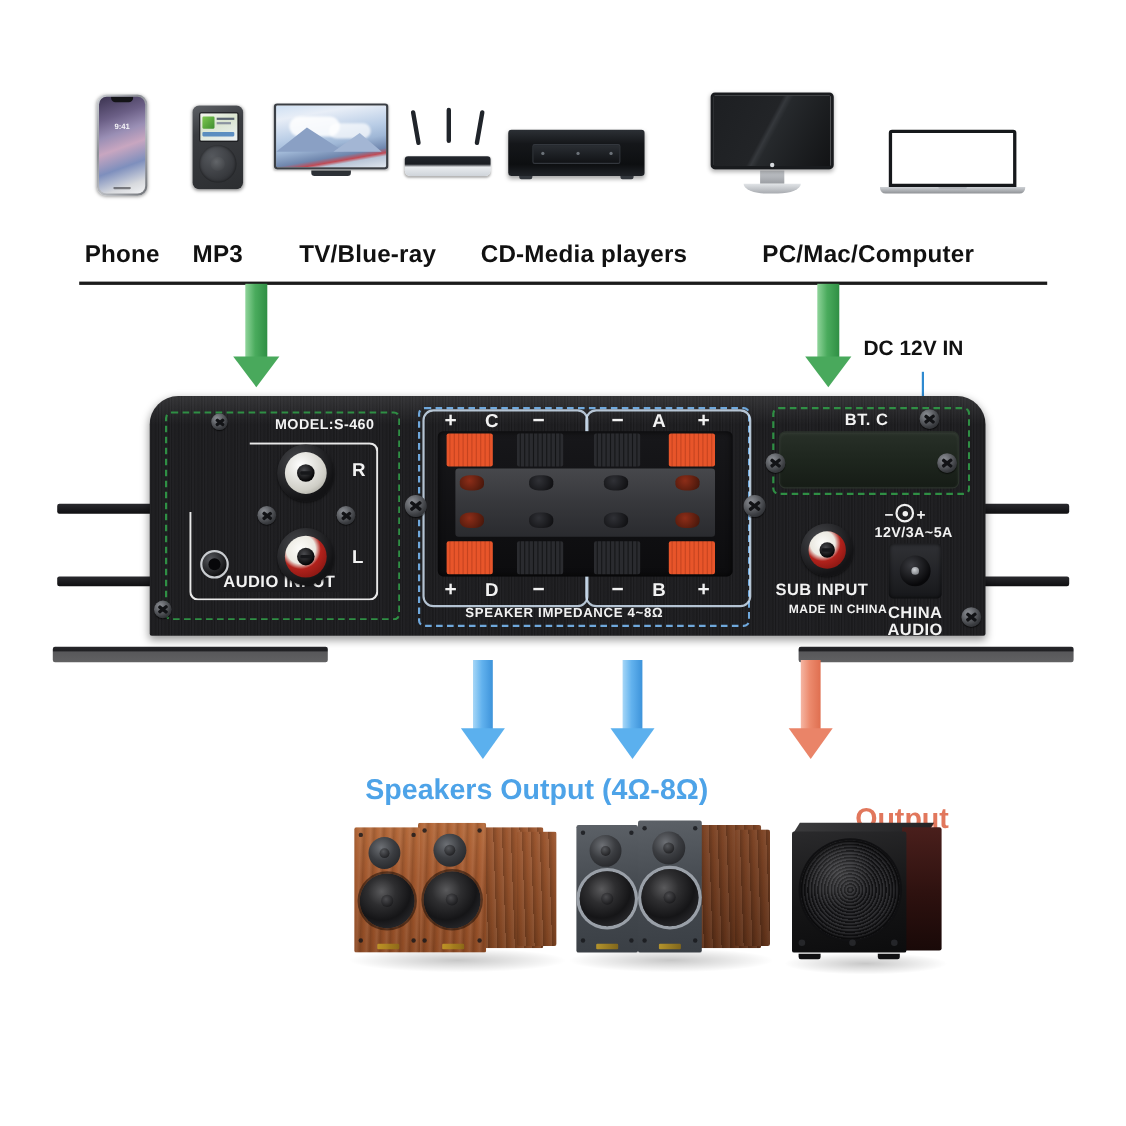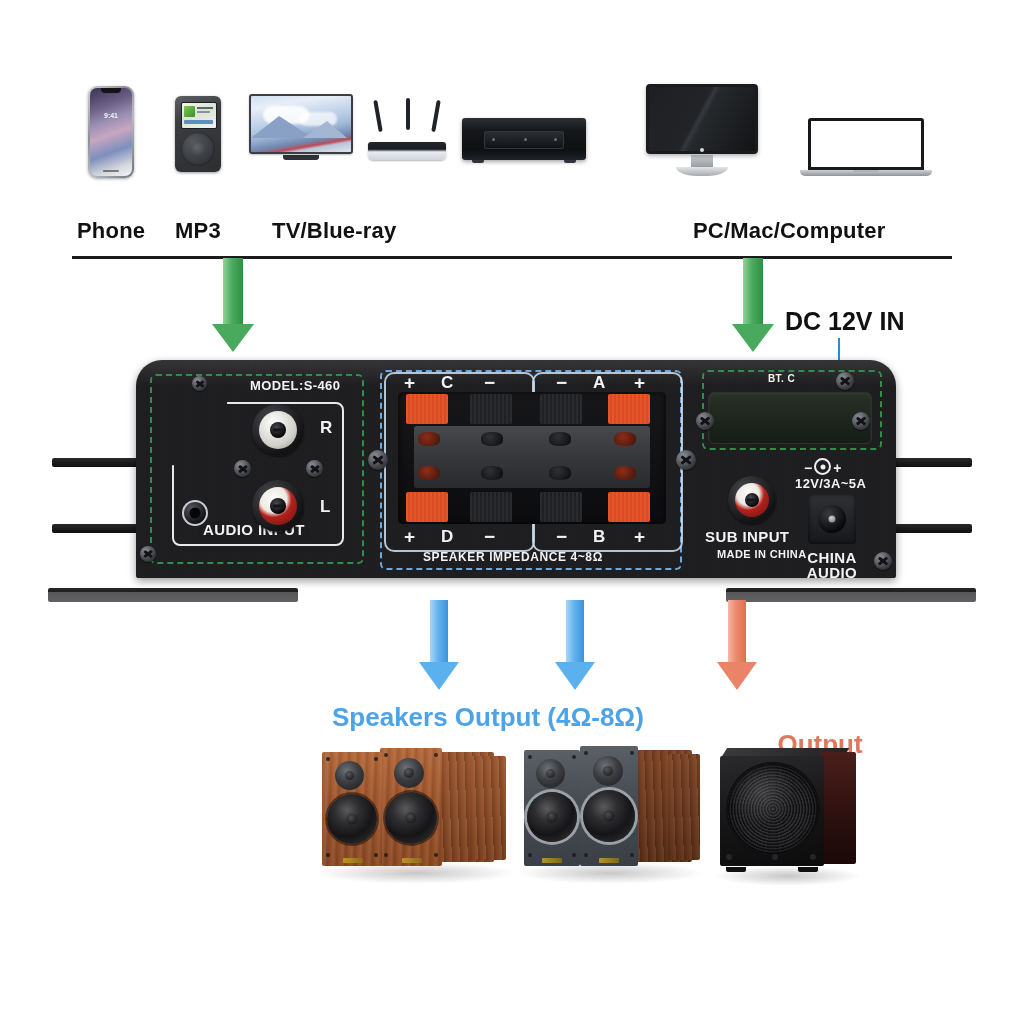--- a/index.html
+++ b/index.html
@@ -85,21 +85,21 @@
     background:linear-gradient(180deg,#cfd2d6,#8e9195);position:relative;}
   .lap-notch{position:absolute;left:50%;transform:translateX(-50%);top:0;width:26px;height:2px;background:#b2b5ba;border-radius:0 0 3px 3px;}
 
   
   .dev-labels{position:absolute;left:0;top:218px;width:1024px;height:34px;}
   .dev-labels span{position:absolute;font-size:22px;font-weight:bold;color:#111;letter-spacing:.2px;white-space:nowrap;}
   .sep-line{position:absolute;left:72px;top:256px;width:880px;height:3px;background:#1b1b1b;}
 
   
   .cal-green{position:absolute;left:303px;top:285px;font-size:25px;font-weight:bold;color:#2e9b4e;white-space:nowrap;}
-  .cal-dc{position:absolute;left:785px;top:307px;font-size:25px;font-weight:bold;color:#111;white-space:nowrap;}
+  .cal-dc{position:absolute;left:785px;top:307px;font-size:19px;font-weight:bold;color:#111;white-space:nowrap;}
   .cal-blue{position:absolute;left:332px;top:702px;font-size:26px;font-weight:bold;color:#4da3e8;white-space:nowrap;}
   .cal-red{position:absolute;left:700px;top:702px;width:240px;text-align:center;font-size:26px;font-weight:bold;color:#e1775c;line-height:1.08;}
 
   
   .arrow{position:absolute;}
   .arw-stem{position:absolute;left:50%;transform:translateX(-50%);top:0;}
   .arw-head{position:absolute;left:50%;transform:translateX(-50%);width:0;height:0;}
 
   
   .amp{position:absolute;left:40px;top:352px;width:944px;height:240px;}
@@ -270,20 +270,21 @@
       <div class="lap-base">
         <div class="lap-notch"></div>
       </div>
     </div>
   </div>
 
   <div class="dev-labels">
     <span style="left:77px">Phone</span>
     <span style="left:175px">MP3</span>
     <span style="left:272px">TV/Blue-ray</span>
+    <span style="left:437px">CD-Media players</span>
     <span style="left:693px">PC/Mac/Computer</span>
   </div>
   <div class="sep-line"></div>
 
   <div class="arrow" style="left:212px;top:258px;width:42px;height:94px;">
     <div class="arw-stem" style="width:20px;height:68px;background:linear-gradient(90deg,#8fd49a,#4aab5d 45%,#2f8f44);"></div>
     <div class="arw-head" style="top:66px;border-left:21px solid transparent;border-right:21px solid transparent;border-top:28px solid #49a95c;"></div>
   </div>
 
   <div class="arrow" style="left:732px;top:258px;width:42px;height:94px;">
@@ -379,21 +380,21 @@
         <div class="hole hole-blk" style="left:151px;top:40px;width:22px;height:14px;"></div>
         <div class="hole hole-blk" style="left:151px;top:74px;width:22px;height:14px;"></div>
         <div class="hole hole-red" style="left:216px;top:40px;width:22px;height:14px;"></div>
         <div class="hole hole-red" style="left:216px;top:74px;width:22px;height:14px;"></div>
       </div>
 
       <div class="screw" style="left:232px;top:90px;width:20px;height:20px;"></div>
       <div class="screw" style="left:540px;top:90px;width:20px;height:20px;"></div>
 
       <div class="panel panel-green" style="left:566px;top:10px;width:180px;height:80px;"></div>
-      <div class="silk" style="left:632px;top:13px;font-size:10px;">BT. C</div>
+      <div class="silk" style="left:632px;top:13px;font-size:15px;">BT. C</div>
       <div class="bt-win" style="left:572px;top:32px;width:162px;height:50px;"></div>
 
       <div class="screw" style="left:700px;top:12px;width:18px;height:18px;"></div>
       <div class="screw" style="left:716px;top:52px;width:18px;height:18px;"></div>
       <div class="screw" style="left:560px;top:52px;width:18px;height:18px;"></div>
 
       <div class="rca rca-outer" style="left:592px;top:116px;width:48px;height:48px;">
         <div class="rca-ring" style="width:34px;height:34px;background:radial-gradient(circle at 38% 32%,#fdfdfb 0%,#ebe9e1 36%,#b2221c 52%,#6d100c 100%);"></div>
         <div class="rca-hole" style="width:14px;height:14px;"></div>
           <div class="rca-pin"></div>

